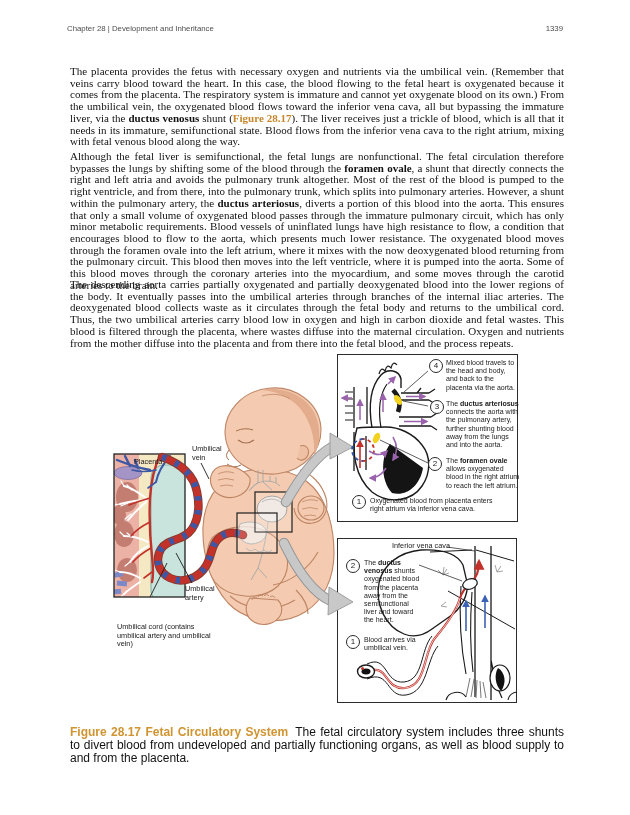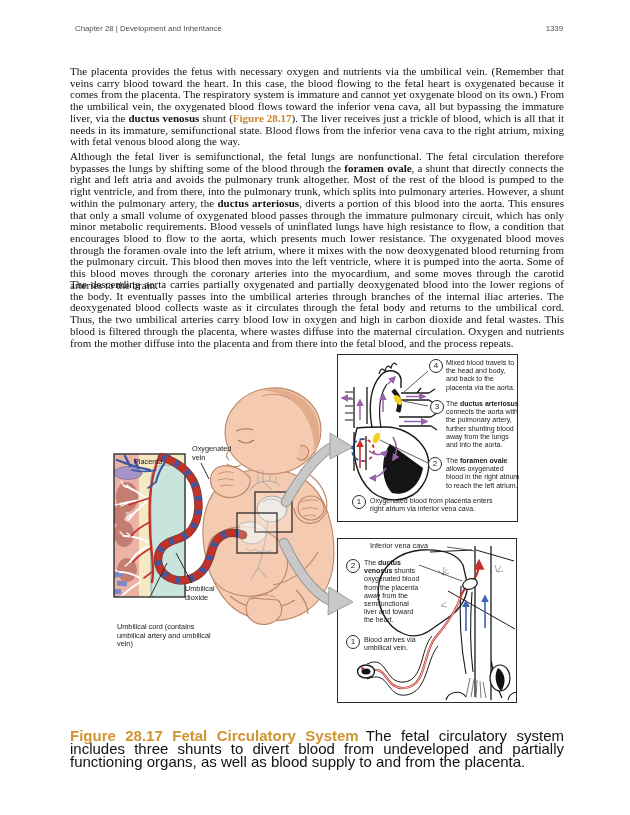--- a/index.html
+++ b/index.html
@@ -1,37 +1,37 @@
 <!DOCTYPE html>
 <html><head>
 <meta charset="utf-8">
 <style>
   html,body{margin:0;padding:0;background:#ffffff;}
   .page{position:relative;width:630px;height:815px;background:#fff;overflow:hidden;
         font-family:"Liberation Serif",serif;color:#111;}
   .hdr{position:absolute;top:24px;font:7.8px "Liberation Sans",sans-serif;color:#4d4d4d;}
-  .hdr-left{left:75px;text-align:center;}
+  .hdr-left{left:67px;text-align:center;}
   .hdr-right{right:67px;}
   .para{position:absolute;left:70px;width:494px;font-size:11px;line-height:11.7px;
         text-align:justify;color:#121212;}
   .b{font-weight:bold;}
   .figref{font-weight:bold;cursor:pointer;}
   .art{position:absolute;left:0;top:0;z-index:3;pointer-events:none;}
   .inset{position:absolute;border:1.4px solid #2b2b2b;background:#fff;z-index:1;}
   .inset-heart{left:337px;top:354px;width:179px;height:166px;}
   .inset-liver{left:337px;top:538px;width:178px;height:163px;}
   .fig-label{position:absolute;z-index:6;font-family:"Liberation Sans",sans-serif;
              font-size:7.3px;line-height:8.7px;color:#1a1a1a;}
   .co-num{position:absolute;z-index:6;width:12px;height:12px;border:1.1px solid #2a2a2a;
           border-radius:50%;background:#fff;font:8px/12px "Liberation Sans",sans-serif;
           text-align:center;color:#1a1a1a;}
   .co-text{position:absolute;z-index:6;font-family:"Liberation Sans",sans-serif;
            font-size:7px;line-height:8.2px;color:#1a1a1a;}
   .caption{position:absolute;left:70px;top:714px;width:494px;z-index:6;
-           font-family:"Liberation Sans",sans-serif;font-size:15px;line-height:13px;
+           font-family:"Liberation Sans",sans-serif;font-size:12px;line-height:13px;
            text-align:justify;color:#121212;}
   .cap-label{font-weight:bold;padding-right:7px;}
 </style>
 </head>
 <body>
 
 <div class="page">
 
   <span class="hdr hdr-left">Chapter 28 | Development and Inheritance</span>
   <span class="hdr hdr-right">1339</span>
@@ -216,24 +216,24 @@
       <path d="M498,668 C505,672 507,683 501,691 C495,685 494,674 498,668 Z" fill="#111" stroke="none"></path>
       <g stroke="#555" stroke-width="0.8">
         <path d="M466,697 L470,678 M471,697 L474,679 M476,698 L477,680 M481,698 L480,681 M486,698 L483,682"></path>
       </g>
       <path d="M446,700 a11,10 0 0 1 20,-3 M508,700 a10,10 0 0 1 9,-8" stroke-width="1.1"></path>
       <path d="M447,547 L475,551 M419,565 L462,581" stroke="#333" stroke-width="0.8"></path>
     </g>
   </svg>
 
   <div class="fig-label" style="left:134px;top:458px;width:44px">Placenta</div>
-  <div class="fig-label" style="left:192px;top:445px;width:38px">Oxygenated vein</div>
-  <div class="fig-label" style="left:185px;top:585px;width:38px">Umbilical dioxide</div>
+  <div class="fig-label" style="left:192px;top:445px;width:38px">Umbilical vein</div>
+  <div class="fig-label" style="left:185px;top:585px;width:38px">Umbilical artery</div>
   <div class="fig-label" style="left:117px;top:623px;width:100px">Umbilical cord (contains umbilical artery and umbilical vein)</div>
-  <div class="fig-label" style="left:370px;top:542px;width:70px">Inferior vena cava</div>
+  <div class="fig-label" style="left:392px;top:542px;width:70px">Inferior vena cava</div>
 
   <span class="co-num" style="left:429px;top:359px">4</span>
   <div class="co-text" style="left:446px;top:359px;width:72px"><span>Mixed blood travels to the head and body, and back to the placenta via the aorta.</span></div>
   <span class="co-num" style="left:430px;top:400px">3</span>
   <div class="co-text" style="left:446px;top:400px;width:76px"><span>The </span><span class="b">ductus arteriosus</span><span> connects the aorta with the pulmonary artery, further shunting blood away from the lungs and into the aorta.</span></div>
   <span class="co-num" style="left:428px;top:457px">2</span>
   <div class="co-text" style="left:446px;top:457px;width:76px"><span>The </span><span class="b">foramen ovale</span><span> allows oxygenated blood in the right atrium to reach the left atrium.</span></div>
   <span class="co-num" style="left:352px;top:495px">1</span>
   <div class="co-text" style="left:370px;top:497px;width:138px"><span>Oxygenated blood from placenta enters right atrium via inferior vena cava.</span></div>
 

